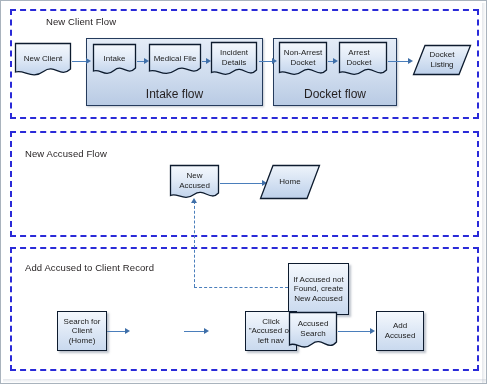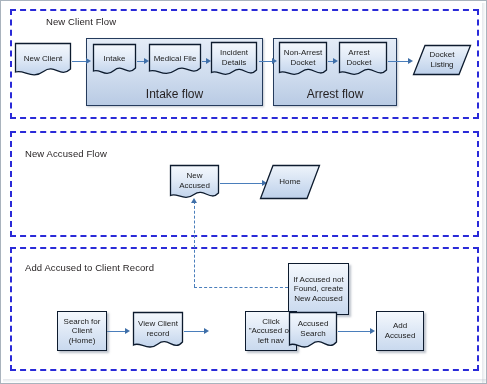--- a/index.html
+++ b/index.html
@@ -101,21 +101,21 @@
   <div class="edge-shadow-b"></div>
 
   <div class="panel" style="left:9px;top:8px;width:469px;height:110px;"></div>
   <div class="panel-title" style="left:33px;top:15px;padding-left:12px;">New Client Flow</div>
 
   <div class="group" style="left:85px;top:37px;width:177px;height:68px;">
     <div class="group-label">Intake flow</div>
   </div>
 
   <div class="group" style="left:272px;top:37px;width:124px;height:68px;">
-    <div class="group-label">Arrest flow</div>
+    <div class="group-label">Docket flow</div>
   </div>
 
   <div class="node doc" style="left:13px;top:41px;width:58px;height:35px;">
     <svg width="58" height="35" viewBox="0 0 58 35">
       <path d="M1.5 1.5 H56.5 V27 C46 37 41 21 29.5 29.5 C18 38 10 27 1.5 30 Z" fill="url(#g1)" stroke="#0d1b2e" stroke-width="1.3"></path>
       <defs>
           <linearGradient id="g1" x1="0" y1="0" x2="0" y2="1">
         <stop offset="0" stop-color="#f4f8fd"></stop>
             <stop offset=".45" stop-color="#e2ebf7"></stop>
             <stop offset="1" stop-color="#c2d4ec"></stop>
@@ -276,34 +276,20 @@
 Found, create
 New Accused</span>
   </div>
 
   <div class="node rect" style="left:56px;top:310px;width:50px;height:40px;">
     <span class="lbl">Search for
 Client
 (Home)</span>
   </div>
 
-  <div class="node doc" style="left:131px;top:310px;width:52px;height:40px;">
-    <svg width="52" height="40" viewBox="0 0 52 40">
-      <path d="M1.5 1.5 H50.5 V31 C42 41 36 25 26 33 C16 41 8 30 1.5 34 Z" fill="url(#g10)" stroke="#0d1b2e" stroke-width="1.3"></path>
-      <defs>
-          <linearGradient id="g10" x1="0" y1="0" x2="0" y2="1">
-        <stop offset="0" stop-color="#f4f8fd"></stop>
-            <stop offset=".45" stop-color="#e2ebf7"></stop>
-            <stop offset="1" stop-color="#c2d4ec"></stop>
-      </linearGradient>
-        </defs>
-    </svg>
-    <span class="lbl">View Client
-record</span>
-  </div>
 
   <div class="node rect" style="left:208px;top:310px;width:52px;height:40px;margin-left:36px;">
     <span class="lbl">Click
 "Accused on
 left nav</span>
   </div>
 
   <div class="node doc" style="left:287px;top:310px;width:50px;height:40px;">
     <svg width="50" height="40" viewBox="0 0 50 40">
       <path d="M1.5 1.5 H48.5 V31 C40 41 34 25 24 33 C14 41 8 30 1.5 34 Z" fill="url(#g11)" stroke="#0d1b2e" stroke-width="1.3"></path>

